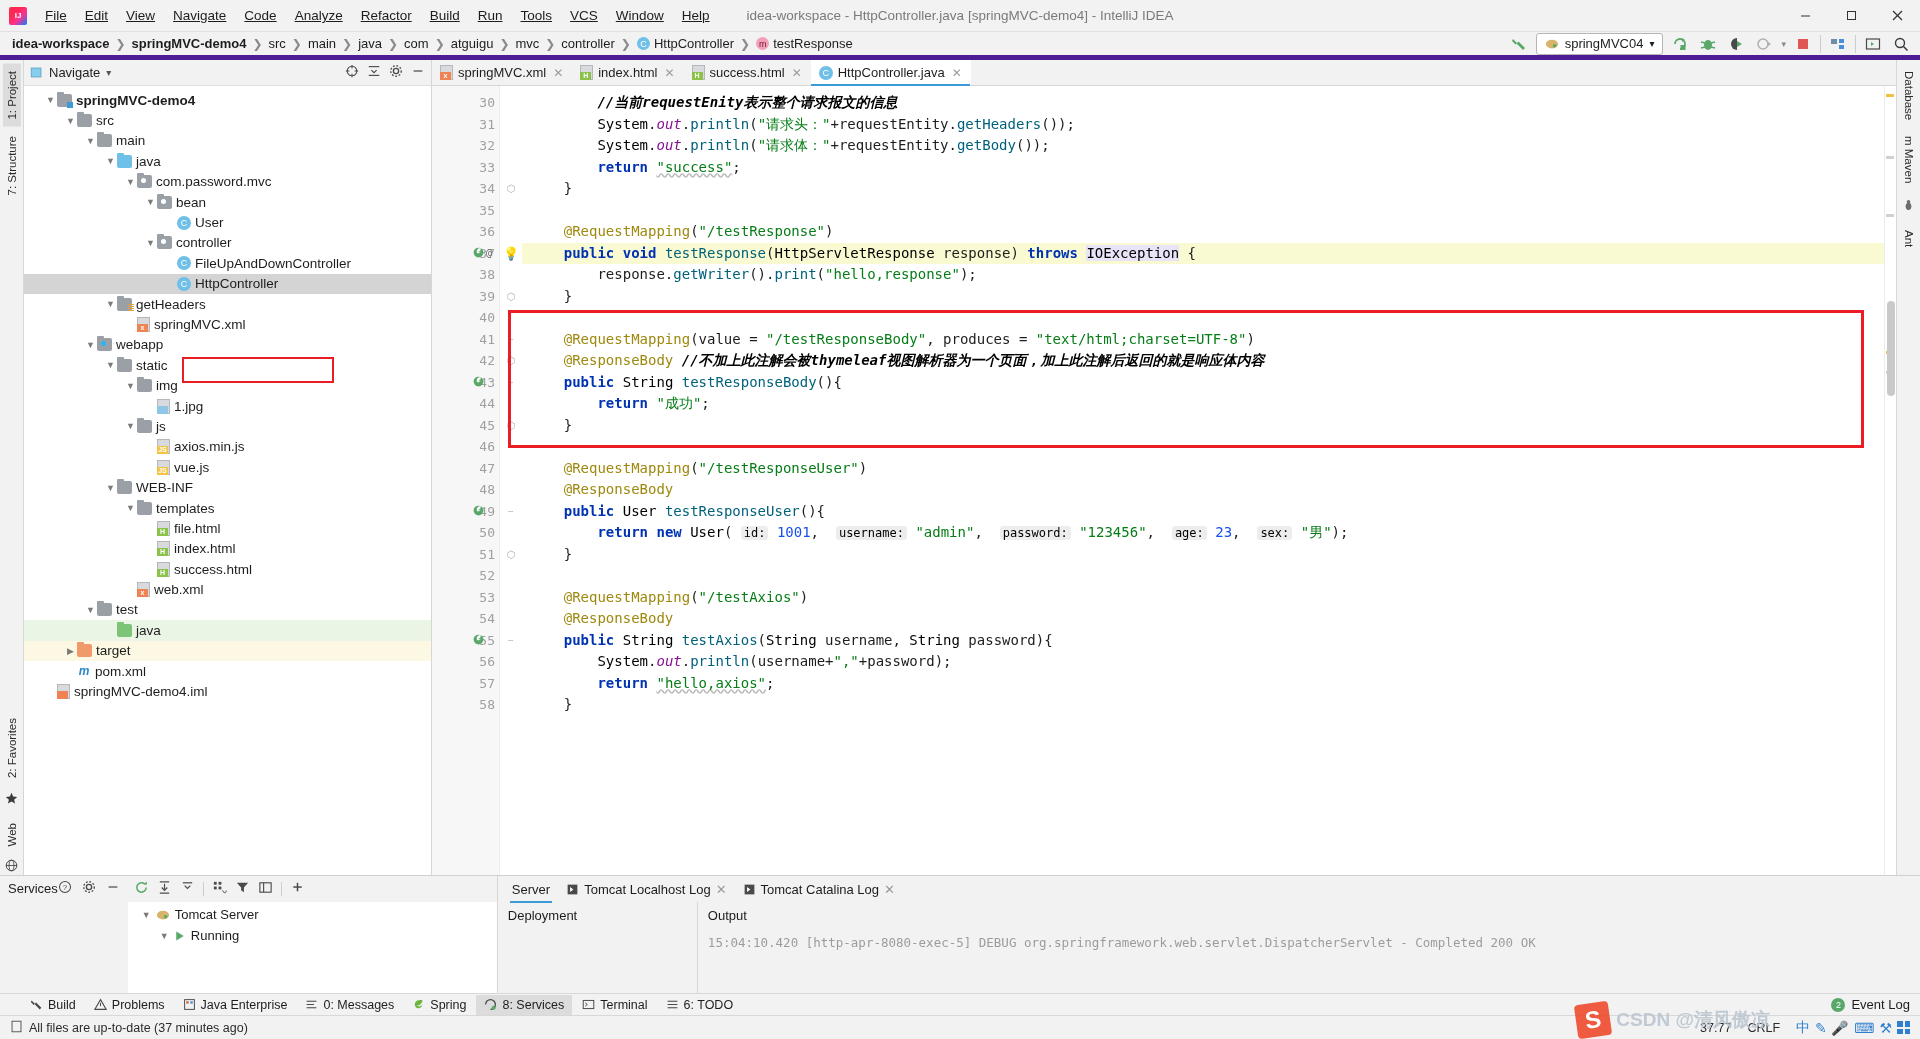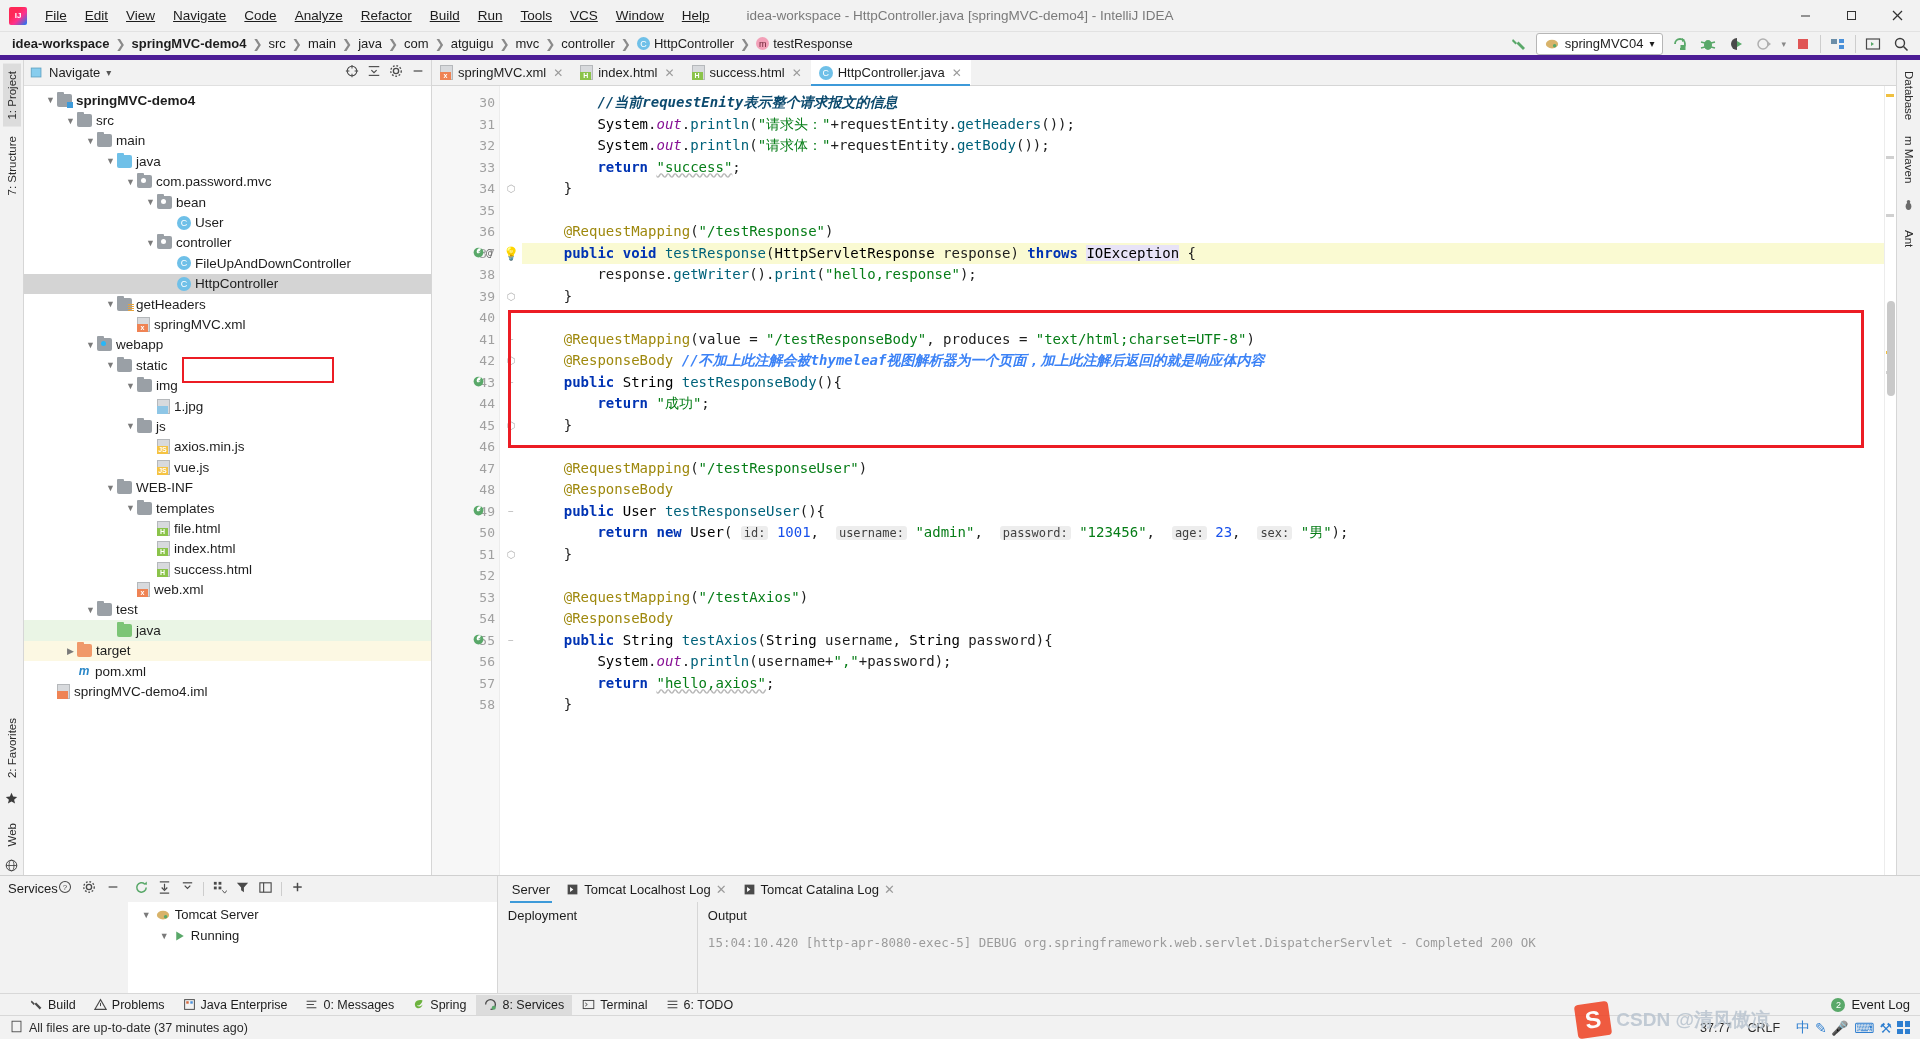--- a/index.html
+++ b/index.html
@@ -169,26 +169,26 @@
   .code {
     flex: 1; padding-top: 6px; font-family: "DejaVu Sans Mono", monospace;
     font-size: 14px; white-space: pre; overflow: hidden; position: relative; background:#fff;
   }
   .cline { height: 21.5px; line-height: 21.5px; padding-left: 8px; }
   .cline.hl { background: #fafad2; }
   .kw { color: #0033b3; font-weight: bold; }
   .ann { color: #9e880d; }
   .str { color: #067d17; }
   .num { color: #1750eb; }
-  .cmz { color: #0c4a6e; font-style: italic; font-weight: bold; }
-  .cmz2 { color: #3b82f6; font-style: italic; font-weight: bold; }
+  .cmz { color: #000000; font-style: italic; font-weight: bold; }
+  .cmz2 { color: #000000; font-style: italic; font-weight: bold; }
   .fld { color: #871094; font-style: italic; }
   .mth { color: #00627a; }
   .typ { color: #000; }
-  .hint { background:#ededed; color:#404040; font-size:12px; padding:0 3px; border-radius:3px; }
+  .hint { background:#ededed; color:#000000; font-size:12px; padding:0 3px; border-radius:3px; }
   .err-hl { background:#e8e3f7; }
   .wavy { text-decoration: underline wavy #b7b7b7; text-decoration-skip-ink: none; }
 
   .red-box-code {
     position: absolute; border: 3px solid #ec1c24; pointer-events: none; z-index: 5;
   }
 
   
   .marker-col { width: 12px; flex: none; background:#fff; position: relative; border-left:1px solid #ececec; }
   .mk { position:absolute; right:2px; width:8px; height:3px; }

